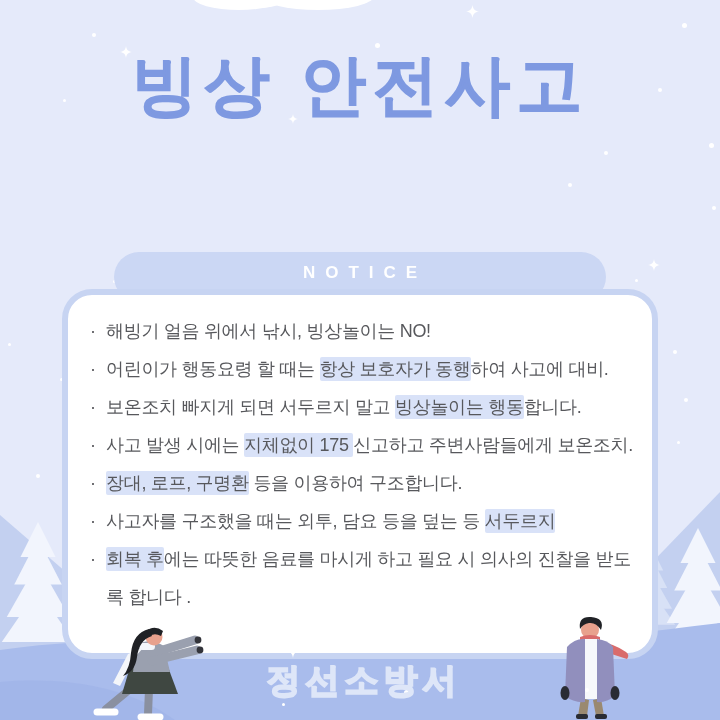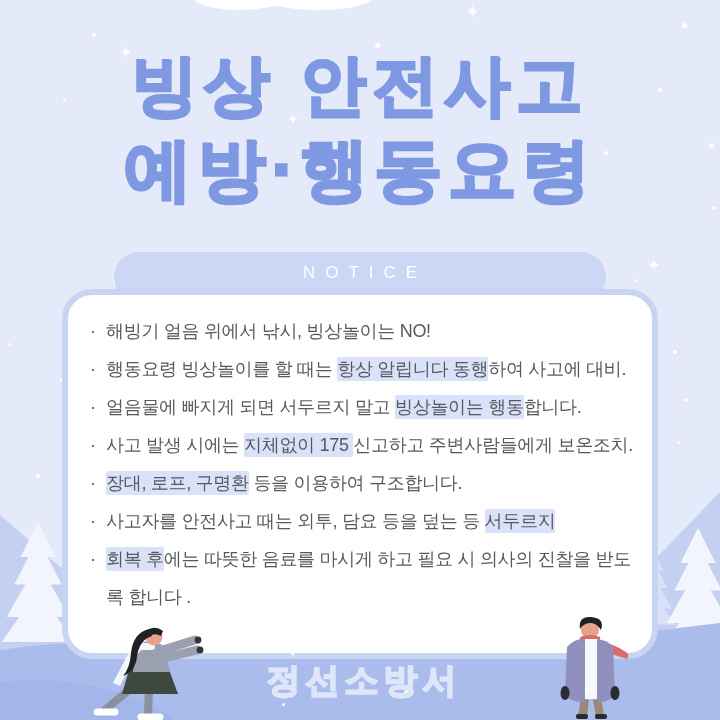--- a/index.html
+++ b/index.html
@@ -15,29 +15,29 @@
     position:relative;width:720px;height:720px;overflow:hidden;
     background:var(--background);
     font-family:"Liberation Sans","DejaVu Sans",sans-serif;
   }
   .dot{position:absolute;border-radius:50%;background:var(--snow-white);}
   .sparkle{position:absolute;}
   .sparkle svg{display:block;width:100%;height:100%;}
   .cloud{position:absolute;background:var(--snow-white);border-radius:50%;}
 
   .title{position:absolute;top:44px;left:0;right:0;text-align:center;
-    color:var(--title-blue);font-weight:700;z-index:1;}
+    color:var(--title-blue);font-weight:400;z-index:1;}
   .title .line1{font-size:66px;line-height:82px;letter-spacing:6px;-webkit-text-stroke:3px currentColor;}
   .title .line2{font-size:68px;line-height:86px;letter-spacing:6px;-webkit-text-stroke:3px currentColor;}
 
   .notice-pill{position:absolute;left:50%;transform:translateX(-50%);
     top:252px;width:492px;height:50px;border-radius:25px;
     background:var(--notice-pill);z-index:2;
     display:flex;align-items:flex-start;justify-content:center;}
-  .notice-pill span{color:#fff;font-weight:normal;font-size:17px;letter-spacing:10px;
+  .notice-pill span{color:#fff;font-weight:bold;font-size:17px;letter-spacing:10px;
     padding-left:10px;line-height:42px;}
 
   .scene{position:absolute;left:0;top:420px;width:720px;height:300px;z-index:3;}
 
   .card{position:absolute;left:62px;top:289px;width:596px;height:370px;
     background:var(--card-bg);border:6px solid var(--card-border);
     border-radius:30px;z-index:4;padding:17px 18px 0 22px;}
   .tip-row{display:flex;align-items:flex-start;}
   .bullet{flex:none;width:16px;font-size:18px;line-height:38px;color:var(--text-dark);}
   .tip-text{flex:1;font-size:18px;line-height:38px;color:var(--text-dark);letter-spacing:-0.3px;}
@@ -108,21 +108,20 @@
     </svg>
 </div>
 <div class="sparkle" style="left:286px;top:644px;width:14px;height:14px;z-index:6;">
   <svg viewBox="0 0 10 10">
       <path d="M5 0C5.6 3.4 6.6 4.4 10 5 6.6 5.6 5.6 6.6 5 10 4.4 6.6 3.4 5.6 0 5 3.4 4.4 4.4 3.4 5 0Z" fill="#fff"></path>
     </svg>
 </div>
 
 <div class="title">
   <div class="line1">빙상 안전사고</div>
-  <div class="line2">예방·행동요령</div>
 </div>
 
 <div class="notice-pill">
   <span>NOTICE</span>
 </div>
 
 <svg class="scene" viewBox="0 0 720 300" preserveAspectRatio="none" aria-hidden="true">
   <defs>
     <g id="pine">
       <polygon points="0,0 14,28 -14,28"></polygon>
@@ -142,37 +141,37 @@
 </svg>
 
 <div class="card">
   <div>
       <div class="tip-row">
         <span class="bullet">·</span>
         <div class="tip-text"><span>해빙기 얼음 위에서 낚시, 빙상놀이는 NO!</span></div>
       </div>
       <div class="tip-row">
         <span class="bullet">·</span>
-        <div class="tip-text"><span>행동요령 빙상놀이를 할 때는 </span><span class="hl">항상 알립니다 동행</span><span>하여 사고에 대비.</span></div>
-      </div>
-      <div class="tip-row">
-        <span class="bullet">·</span>
-        <div class="tip-text"><span>얼음물에 빠지게 되면 서두르지 말고 </span><span class="hl">빙상놀이는 행동</span><span>합니다.</span></div>
+        <div class="tip-text"><span>어린이가 행동요령 할 때는 </span><span class="hl">항상 보호자가 동행</span><span>하여 사고에 대비.</span></div>
+      </div>
+      <div class="tip-row">
+        <span class="bullet">·</span>
+        <div class="tip-text"><span>보온조치 빠지게 되면 서두르지 말고 </span><span class="hl">빙상놀이는 행동</span><span>합니다.</span></div>
       </div>
       <div class="tip-row">
         <span class="bullet">·</span>
         <div class="tip-text"><span>사고 발생 시에는 </span><span class="hl">지체없이 175 </span><span> 신고하고 주변사람들에게 보온조치.</span></div>
       </div>
       <div class="tip-row">
         <span class="bullet">·</span>
         <div class="tip-text"><span class="hl">장대, 로프, 구명환</span><span> 등을 이용하여 구조합니다.</span></div>
       </div>
       <div class="tip-row">
         <span class="bullet">·</span>
-        <div class="tip-text"><span>사고자를 안전사고 때는 외투, 담요 등을 덮는 등 </span><span class="hl">서두르지</span></div>
+        <div class="tip-text"><span>사고자를 구조했을 때는 외투, 담요 등을 덮는 등 </span><span class="hl">서두르지</span></div>
       </div>
       <div class="tip-row">
         <span class="bullet">·</span>
         <div class="tip-text"><span class="hl">회복 후</span><span>에는 따뜻한 음료를 마시게 하고 필요 시 의사의 진찰을 받도록 합니다 .</span></div>
       </div>
     </div>
 </div>
 
 <div class="character" id="skater">
 <svg viewBox="0 0 122 95">

